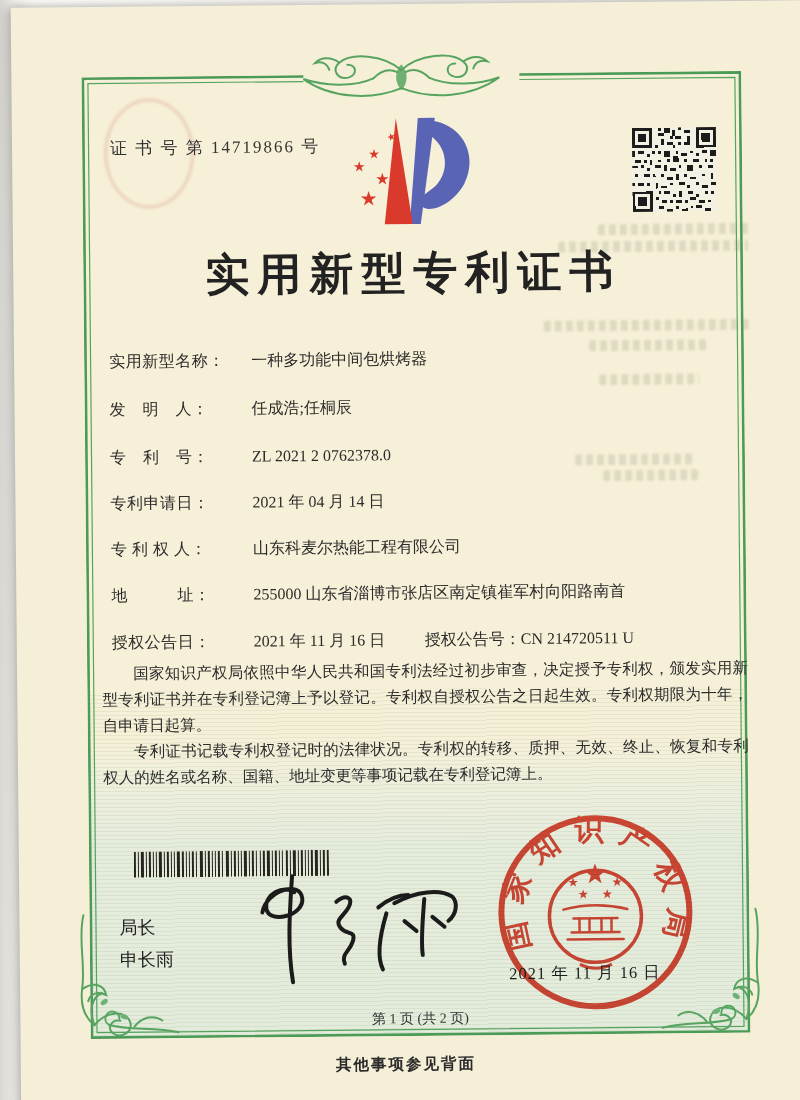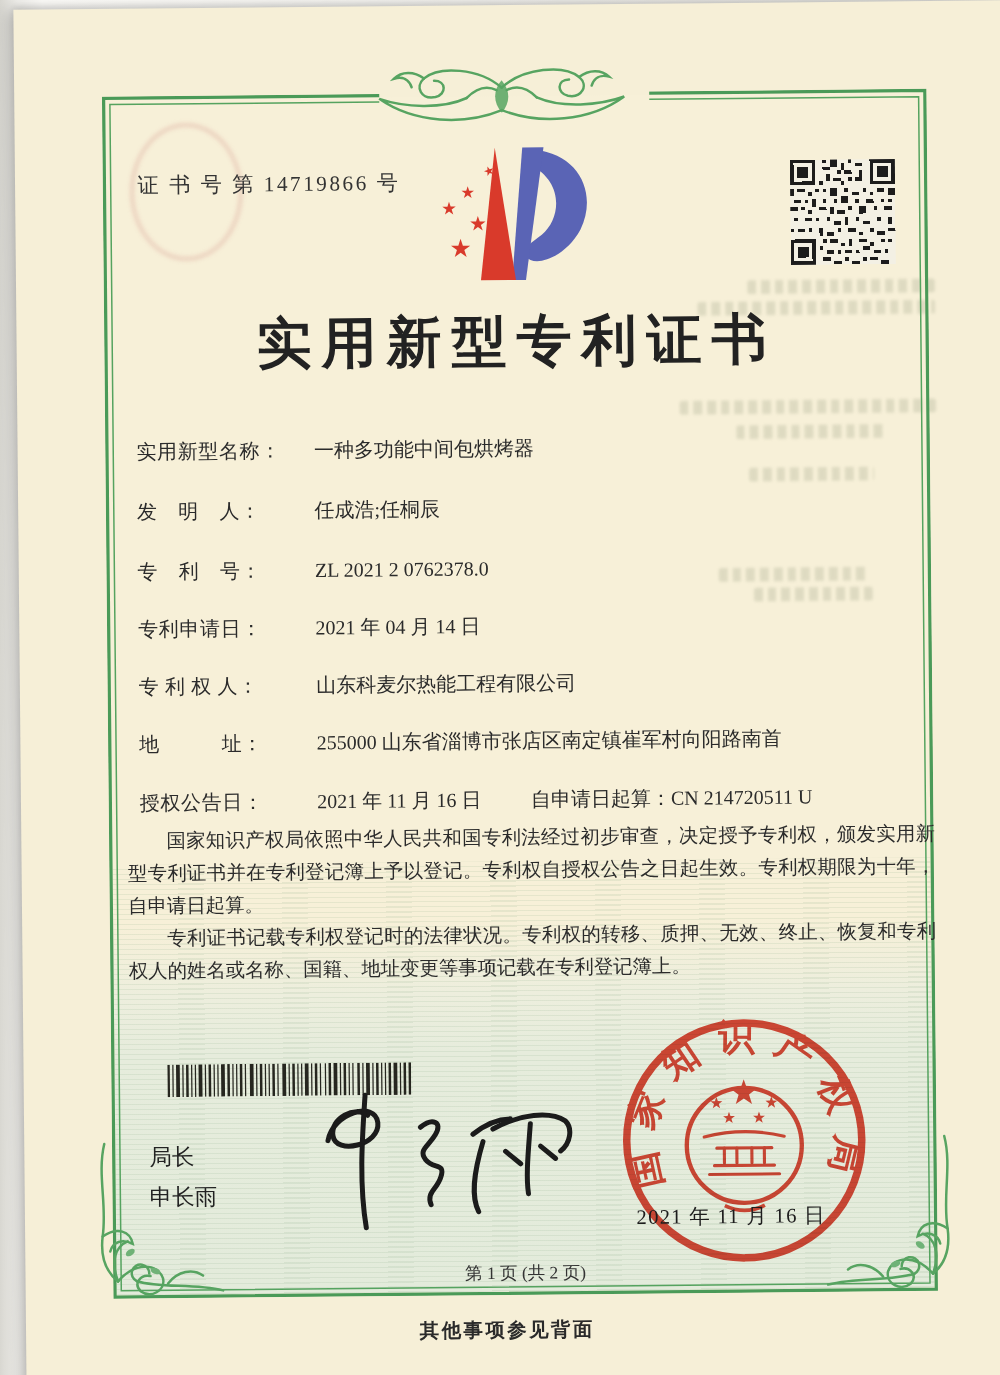--- a/index.html
+++ b/index.html
@@ -43,21 +43,21 @@
   .frow{position:absolute;left:95px;width:645px;white-space:nowrap;}
   .flabel{display:inline-block;width:142px;letter-spacing:.5px;}
   .r1{top:345px}.r2{top:393px}.r3{top:441px}.r4{top:487px}.r5{top:533px}.r6{top:579px}.r7{top:626px}
   .v1{display:inline-block;width:171px;}
   .body-text{
     position:absolute;left:85px;top:654px;width:646px;
     font-size:15.5px;line-height:26px;text-align:justify;
   }
   .body-text p{margin:0;text-indent:2em;}
   .barcode{position:absolute;left:115px;top:845px;width:195px;height:26px;}
-  .director{position:absolute;left:100px;top:905px;font-family:Liberation Mono, monospace;font-size:18px;line-height:32px;color:#222;}
+  .director{position:absolute;left:100px;top:905px;font-family:Liberation Sans, sans-serif;font-size:18px;line-height:32px;color:#222;}
   .signature{position:absolute;left:213px;top:858px;width:230px;height:122px;}
   .seal{position:absolute;left:476px;top:810px;width:200px;height:200px;opacity:.92;mix-blend-mode:multiply;}
   .seal-date{position:absolute;left:470px;top:960px;width:190px;font-size:16.5px;letter-spacing:1px;color:#1d1d1d;text-align:center;}
   .page-info{position:absolute;left:70px;top:1006px;width:660px;text-align:center;font-size:14px;color:#333;}
   .back-note{position:absolute;left:0;top:1050px;width:770px;text-align:center;font-size:15.5px;font-weight:600;letter-spacing:2px;color:#2a2a2a;}
   .ornament-top{position:absolute;left:280px;top:44px;width:220px;height:56px;}
   .corner{position:absolute;width:110px;height:132px;}
   .corner.left{left:54px;top:902px;}
   .corner.right{left:636px;top:902px;transform:scaleX(-1);}
 </style>
@@ -166,21 +166,21 @@
   <div class="frow r4">
     <span class="flabel">专利申请日：</span><span class="fvalue">2021 年 04 月 14 日</span>
   </div>
   <div class="frow r5">
     <span class="flabel">专 利 权 人：</span><span class="fvalue">山东科麦尔热能工程有限公司</span>
   </div>
   <div class="frow r6">
     <span class="flabel">地　　　址：</span><span class="fvalue">255000 山东省淄博市张店区南定镇崔军村向阳路南首</span>
   </div>
   <div class="frow r7">
-    <span class="flabel">授权公告日：</span><span class="fvalue v1">2021 年 11 月 16 日</span><span class="flabel2">自申请日起算：</span><span class="fvalue">CN 214720511 U</span>
+    <span class="flabel">授权公告日：</span><span class="fvalue v1">2021 年 11 月 16 日</span><span class="flabel2">授权公告号：</span><span class="fvalue">CN 214720511 U</span>
   </div>
 
   <div class="body-text">
     <p>国家知识产权局依照中华人民共和国专利法经过初步审查，决定授予专利权，颁发实用新型专利证书并在专利登记簿上予以登记。专利权自授权公告之日起生效。专利权期限为十年，自申请日起算。</p>
     <p>专利证书记载专利权登记时的法律状况。专利权的转移、质押、无效、终止、恢复和专利权人的姓名或名称、国籍、地址变更等事项记载在专利登记簿上。</p>
   </div>
 
   <svg class="barcode" viewBox="0 0 195 26" preserveAspectRatio="none">
     <path fill="#26261f" d="M0 0h2v26h-2z M4 0h1v26h-1z M7 0h3v26h-3z M12 0h1v26h-1z M15 0h2v26h-2z M19 0h1v26h-1z M22 0h1v26h-1z M25 0h3v26h-3z M30 0h1v26h-1z M33 0h2v26h-2z M37 0h1v26h-1z M40 0h1v26h-1z M43 0h3v26h-3z M48 0h2v26h-2z M52 0h1v26h-1z M55 0h1v26h-1z M58 0h2v26h-2z M62 0h1v26h-1z M66 0h3v26h-3z M71 0h1v26h-1z M74 0h2v26h-2z M78 0h1v26h-1z M81 0h1v26h-1z M84 0h2v26h-2z M88 0h1v26h-1z M92 0h3v26h-3z M97 0h1v26h-1z M100 0h2v26h-2z M104 0h1v26h-1z M107 0h1v26h-1z M110 0h3v26h-3z M115 0h1v26h-1z M118 0h2v26h-2z M122 0h1v26h-1z M126 0h1v26h-1z M129 0h2v26h-2z M133 0h3v26h-3z M138 0h1v26h-1z M141 0h2v26h-2z M145 0h1v26h-1z M148 0h1v26h-1z M152 0h2v26h-2z M156 0h1v26h-1z M159 0h3v26h-3z M164 0h1v26h-1z M167 0h2v26h-2z M171 0h1v26h-1z M174 0h1v26h-1z M177 0h2v26h-2z M181 0h3v26h-3z M186 0h1v26h-1z M189 0h2v26h-2z M193 0h2v26h-2z"></path>
   </svg>

